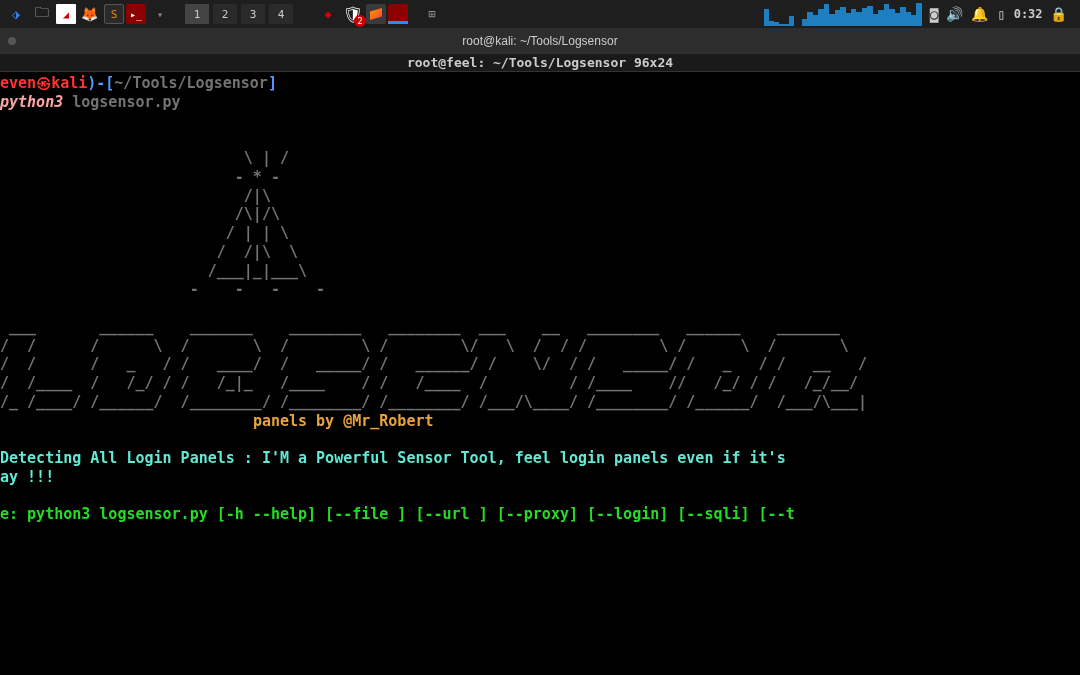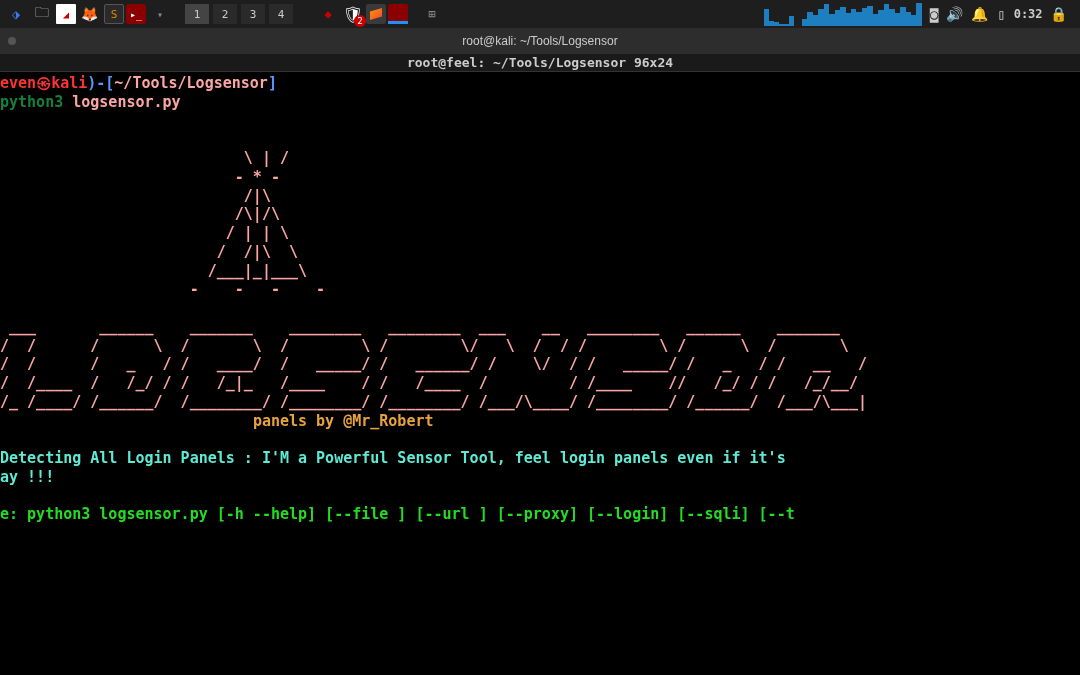--- a/index.html
+++ b/index.html
@@ -134,22 +134,22 @@
       font-family: 'DejaVu Sans Mono', 'Liberation Mono', monospace;
       font-size: 15px;
       font-weight: bold;
       line-height: 1.25;
       color: #ccc;
       white-space: pre;
       overflow: hidden;
     }
     .c-red { color: #ff3333; }
     .c-blue { color: #5599ff; }
-    .c-brightblue { color: #15803d; }
-    .c-white { color: #fca5a5; }
+    .c-brightblue { color: #fca5a5; font-style: italic; }
+    .c-white { color: #737373; }
     .c-green { color: #22dd22; }
     .c-orange { color: #e8a33d; }
     .c-cyan { color: #5eead4; }
   </style>
 </head>
 <body>
 
 <div class="taskbar">
   <div class="tb-icon kali-icon">⬗</div>
   <div class="tb-icon folder-icon">🗀</div>

